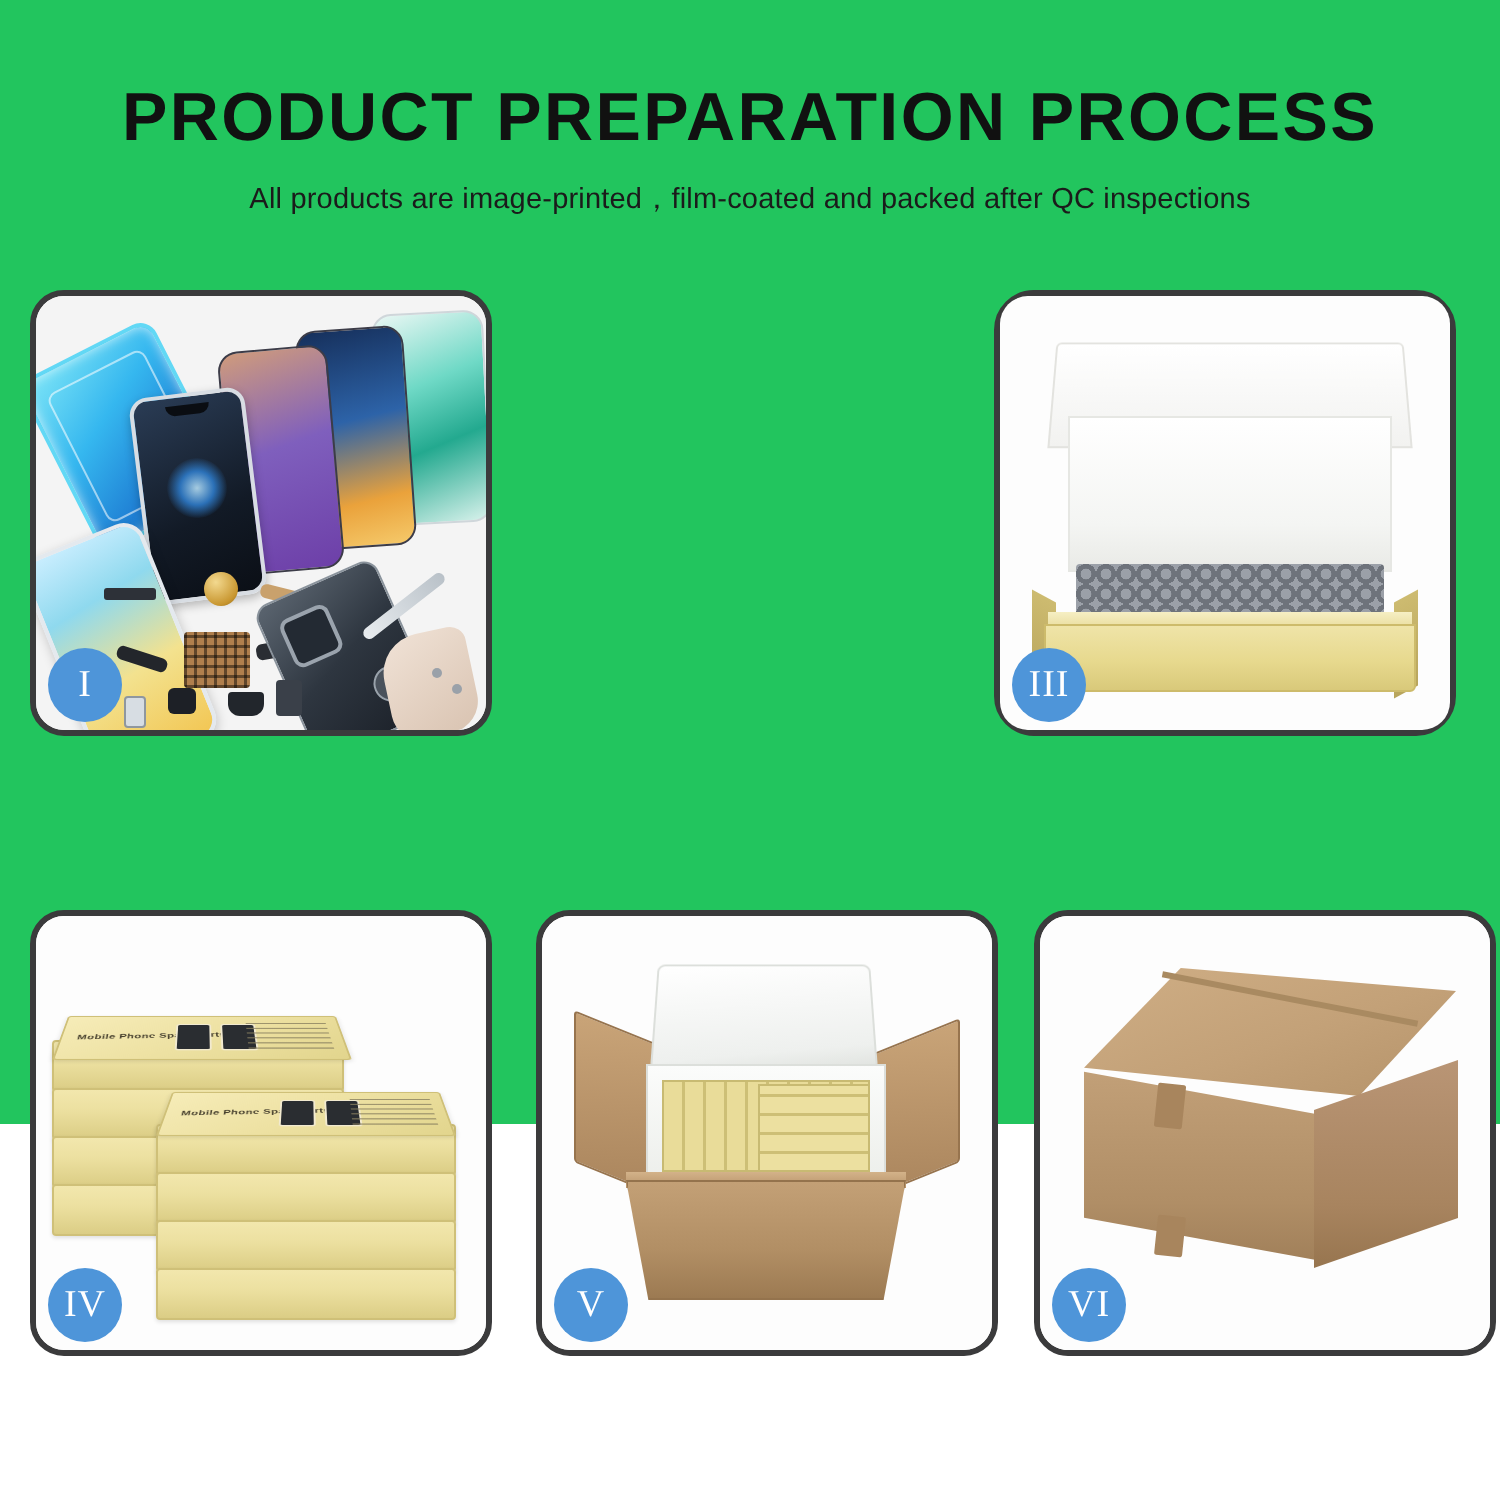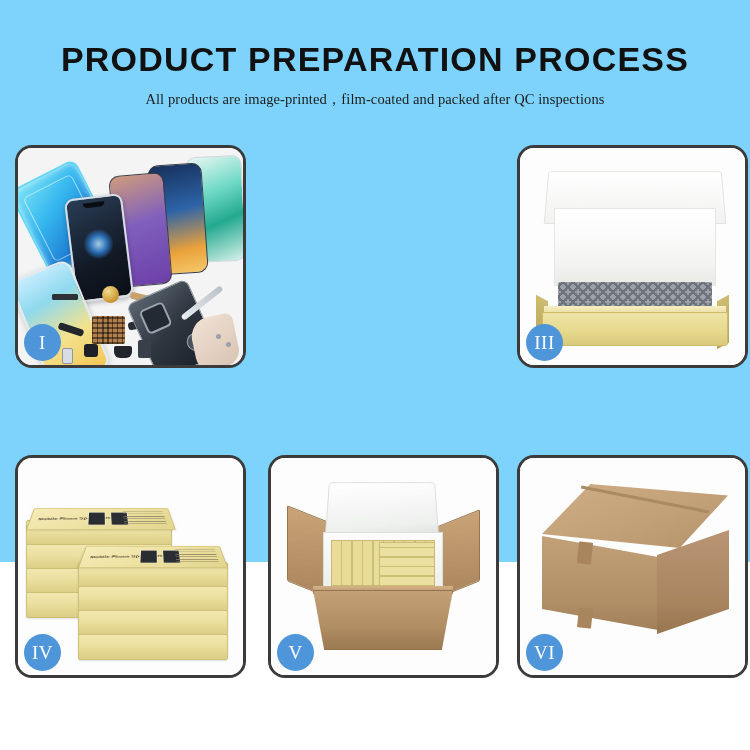--- a/index.html
+++ b/index.html
@@ -2,50 +2,50 @@
 <html><head>
 <meta charset="utf-8">
 <style>
   * { box-sizing: border-box; margin: 0; padding: 0; }
   html, body {
     width: 750px; height: 750px;
     background: #ffffff;
     font-family: "Liberation Sans", sans-serif;
     overflow: hidden;
   }
-  .page { position: relative; width: 750px; height: 562px; background: #7dd3fc; }
+  .page { position: relative; width: 750px; height: 562px; background: #22c55e; }
 
   
   .header { position: absolute; left: 0; top: 0; width: 750px; text-align: center; }
   .title {
     font-family: "Liberation Sans", sans-serif;
     font-size: 34px; font-weight: 700; letter-spacing: 1.2px;
     color: #111111; margin-top: 42px; line-height: 1;
     white-space: nowrap;
   }
   .subtitle {
-    font-family: Liberation Serif, serif;
+    font-family: Liberation Sans, sans-serif;
     font-size: 14.5px; font-weight: 400; color: #1b1b1b;
     margin-top: 14px; letter-spacing: 0.1px; white-space: nowrap;
   }
 
   
   .grid { position: absolute; left: 15px; top: 145px; width: 733px; height: 534px; }
   .panel {
     position: absolute; width: 231px; height: 223px;
     border: 3px solid #3b3b3c; border-radius: 17px;
     background: #ffffff; overflow: visible;
   }
   .panel .canvas {
     position: absolute; inset: 0; border-radius: 14px;
     overflow: hidden;
   }
   .p1 { left: 0;   top: 0;   }
   .p2 { left: 253px; top: 0; }
-  .p3 { left: 502px; top: 0; }
+  .p3 { left: 482px; top: 0; border-radius: 20px; }
   .p4 { left: 0;   top: 310px; }
   .p5 { left: 253px; top: 310px; }
   .p6 { left: 502px; top: 310px; }
 
   .badge {
     position: absolute; left: 6px; bottom: 4px;
     width: 37px; height: 37px; border-radius: 50%;
     background: #4e95d9; color: #ffffff;
     font-family: "Liberation Serif", serif;
     font-size: 19px; line-height: 37px; text-align: center;

